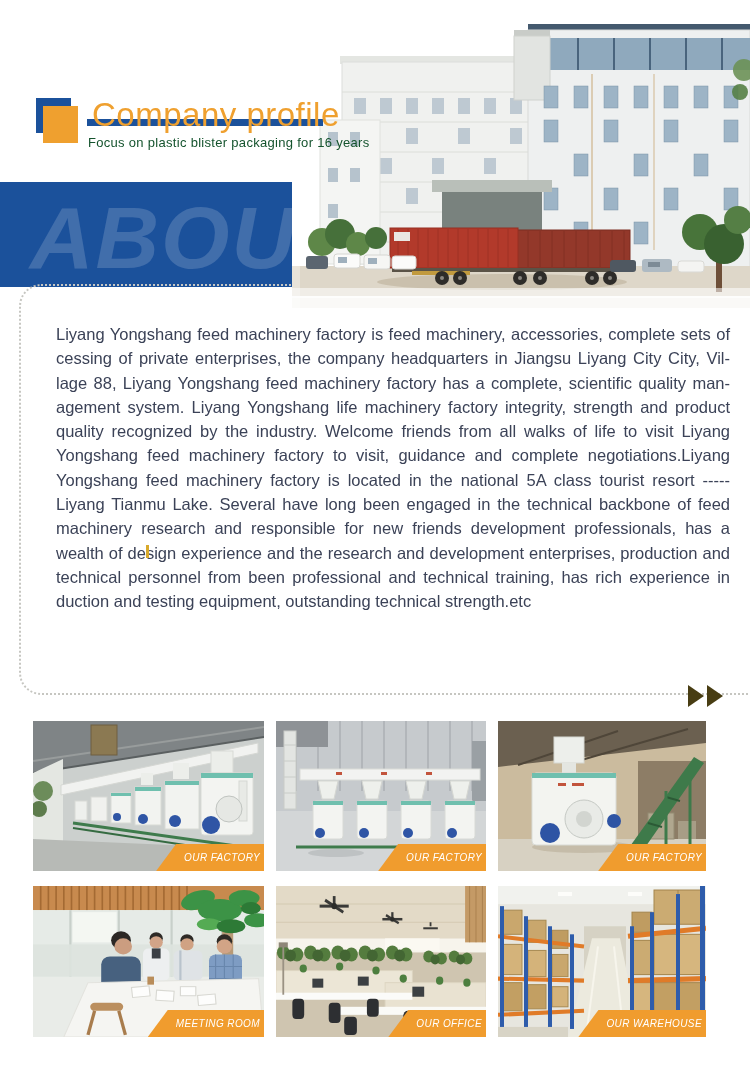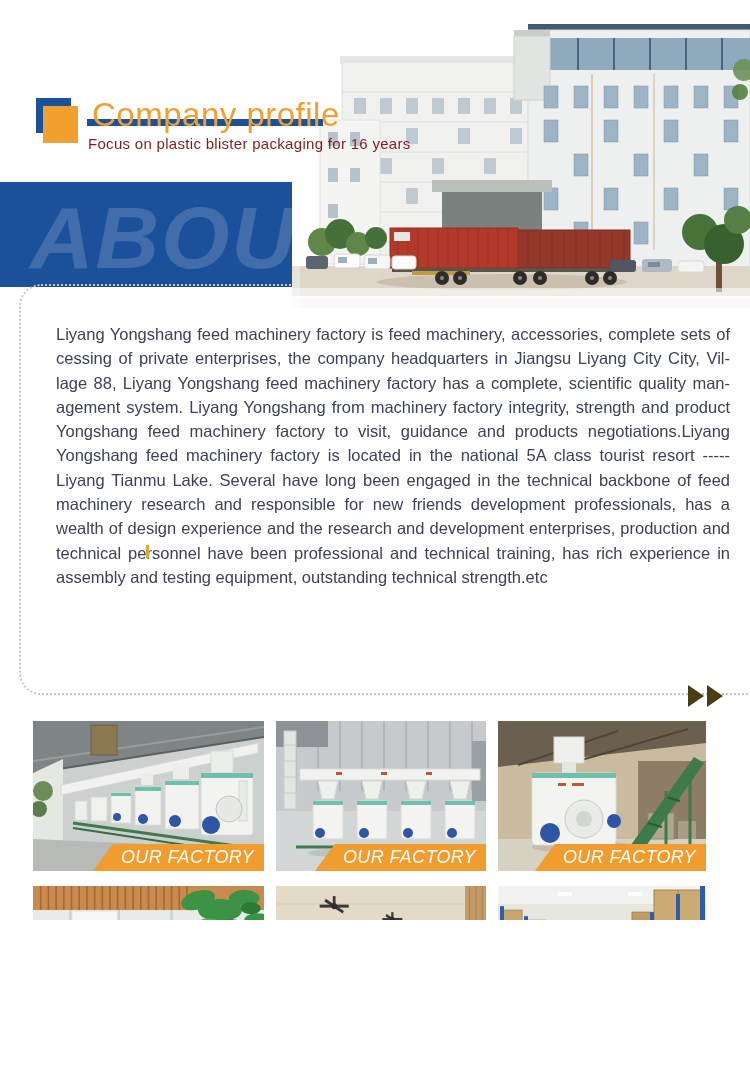--- a/index.html
+++ b/index.html
@@ -5,28 +5,28 @@
   :root{
     --brand-blue:#1b519b;
     --brand-orange:#efa02f;
     --label-orange:#f09c2e;
     --text-dark:#3b4257;
     --border-dot:#c6c6c1;
     --arrow-olive:#483d13;
   }
   *{margin:0;padding:0;box-sizing:border-box;}
   body{background:#fff;font-family:"Liberation Sans",sans-serif;}
-  .page{position:relative;width:750px;height:920px;background:#fff;overflow:hidden;text-decoration:underline;}
+  .page{position:relative;width:750px;height:1068px;background:#fff;overflow:hidden;text-decoration:underline;}
 
   
   .sq-blue{position:absolute;left:36px;top:98px;width:35px;height:35px;background:var(--brand-blue);z-index:4;}
   .sq-orange{position:absolute;left:43px;top:106px;width:35px;height:37px;background:var(--brand-orange);z-index:5;}
   .title-bar{position:absolute;left:87px;top:119px;width:236px;height:7px;background:var(--brand-blue);z-index:4;}
   .page-title{position:absolute;left:92px;top:96px;font-size:33px;letter-spacing:.5px;color:var(--brand-orange);z-index:5;white-space:nowrap;}
-  .page-subtitle{position:absolute;left:88px;top:135px;font-size:15px;letter-spacing:.3px;color:#7f1d1d;z-index:5;white-space:nowrap;}
+  .page-subtitle{position:absolute;left:88px;top:135px;font-size:13px;letter-spacing:.3px;color:#14532d;z-index:5;white-space:nowrap;}
 
   
   .band{position:absolute;left:0;top:182px;width:750px;height:105px;background:var(--brand-blue);z-index:1;overflow:hidden;display:flex;align-items:center;}
   .watermark{font-size:88px;font-weight:bold;font-style:italic;letter-spacing:2px;color:rgba(255,255,255,.17);padding-left:30px;padding-top:6px;white-space:nowrap;}
 
   
   .hero-photo{position:absolute;left:292px;top:0;width:458px;height:308px;z-index:3;}
 
   
   .about-box{position:absolute;left:19px;top:284px;width:741px;height:411px;
@@ -40,21 +40,21 @@
   
   .arrows{position:absolute;left:688px;top:685px;z-index:5;display:flex;gap:3px;}
   .arrow{width:0;height:0;border-top:11px solid transparent;border-bottom:11px solid transparent;border-left:16px solid var(--arrow-olive);}
 
   
   .gallery{position:absolute;left:33px;top:721px;width:673px;display:grid;
     grid-template-columns:231px 210px 208px;grid-template-rows:150px 151px;gap:15px 12px;z-index:2;}
   .tile{position:relative;overflow:hidden;}
   .tile svg{display:block;width:100%;height:100%;}
   .photo-label{position:absolute;right:0;bottom:0;height:27px;line-height:27px;background:var(--label-orange);
-    color:#fff;font-style:italic;font-size:18px;letter-spacing:.4px;padding:0 10px 0 28px;
+    color:#fff;font-style:italic;font-size:10px;letter-spacing:.4px;padding:0 4px 0 28px;
     clip-path:polygon(20px 0,100% 0,100% 100%,0 100%);white-space:nowrap;}
 </style>
 </head>
 <body>
 
 <div class="page">
 
   <div class="sq-blue"></div>
   <div class="sq-orange"></div>
   <div class="title-bar"></div>
@@ -240,28 +240,29 @@
     <rect x="0" y="288" width="458" height="10" fill="#ffffff" opacity="0.55"></rect>
     <rect x="0" y="296" width="458" height="12" fill="#ffffff" opacity="0.85"></rect>
     <rect x="0" y="0" width="8" height="308" fill="#ffffff" opacity="0.3"></rect>
   </svg>
 
   <div class="about-box">
     <div class="about-text">
       <div class="jline">Liyang Yongshang feed machinery factory is feed machinery, accessories, complete sets of</div>
       <div class="jline">cessing of private enterprises, the company headquarters in Jiangsu Liyang City City, Vil-</div>
       <div class="jline">lage 88, Liyang Yongshang feed machinery factory has a complete, scientific quality man-</div>
-      <div class="jline">agement system. Liyang Yongshang from machinery factory integrity, strength and product</div>
-      <div class="jline">Yongshang feed machinery factory to visit, guidance and products negotiations.Liyang</div>
+      <div class="jline">agement system. Liyang Yongshang life machinery factory integrity, strength and product</div>
+      <div class="jline">quality recognized by the industry. Welcome friends from all walks of life to visit Liyang</div>
+      <div class="jline">Yongshang feed machinery factory to visit, guidance and complete negotiations.Liyang</div>
       <div class="jline">Yongshang feed machinery factory is located in the national 5A class tourist resort -----</div>
       <div class="jline">Liyang Tianmu Lake. Several have long been engaged in the technical backbone of feed</div>
       <div class="jline">machinery research and responsible for new friends development professionals, has a</div>
       <div class="jline">wealth of design experience and the research and development enterprises, production and</div>
-      <div class="jline">technical personnel have been professional and technical training, has rich experience in</div>
-      <div class="jline last">assembly and testing equipment, outstanding technical strength.etc</div>
+      <div class="jline">technical personnel from been professional and technical training, has rich experience in</div>
+      <div class="jline last">duction and testing equipment, outstanding technical strength.etc</div>
     </div>
   </div>
   <div class="caret"></div>
 
   <div class="arrows">
     <div class="arrow"></div>
     <div class="arrow"></div>
   </div>
 
   <div class="gallery">

